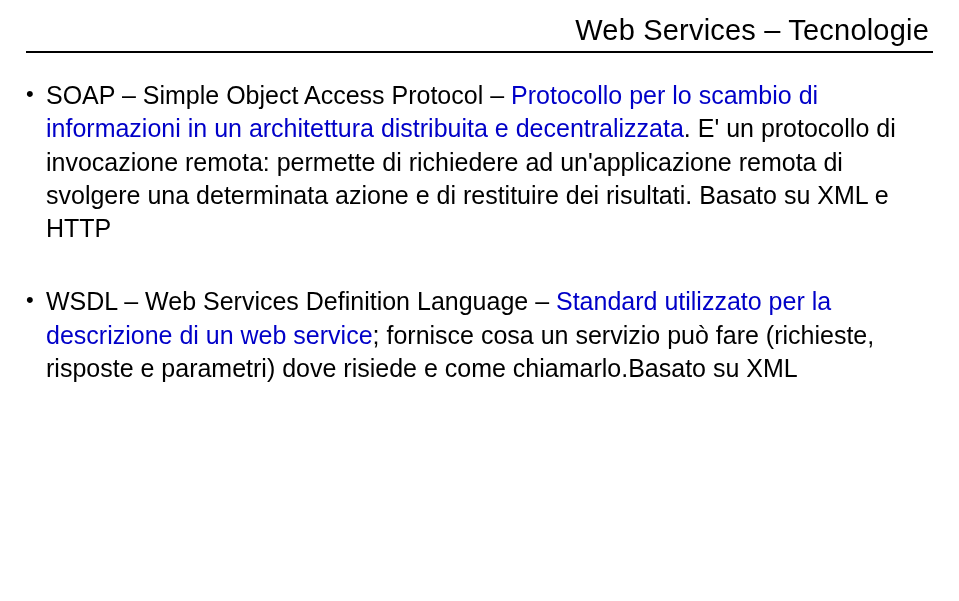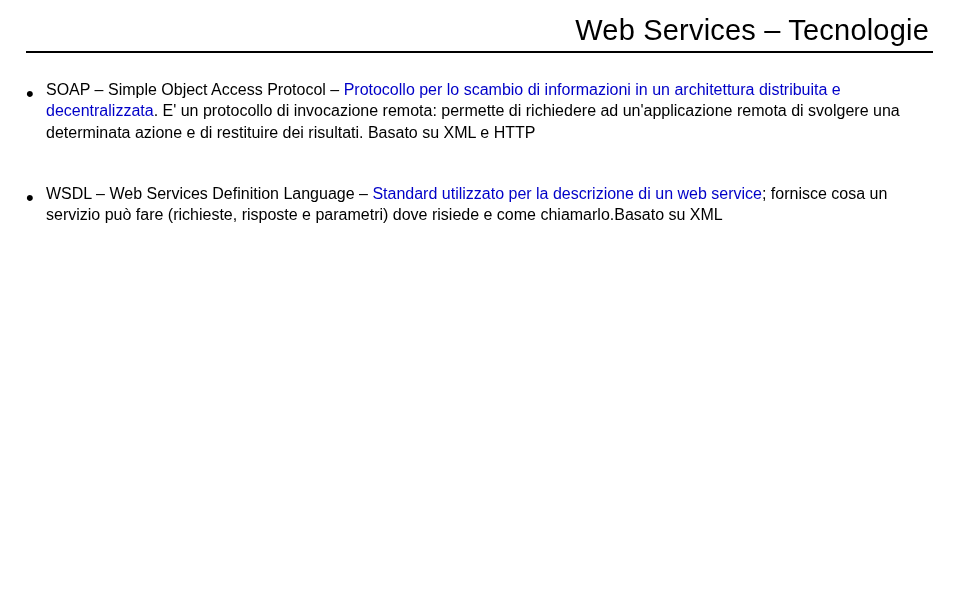--- a/index.html
+++ b/index.html
@@ -29,21 +29,21 @@
     border-top: 2px solid #000000;
     margin: 4px 0 26px 0;
   }
   ul.bullets {
     list-style: none;
     margin: 0;
     padding: 0;
   }
   ul.bullets > li {
     position: relative;
-    font-size: 16px;
+    font-size: 25px;
     line-height: 1.33;
     padding-left: 20px;
     margin-bottom: 40px;
   }
   ul.bullets > li::before {
     content: "•";
     position: absolute;
     left: 0;
     top: 0;
     font-size: 22px;

